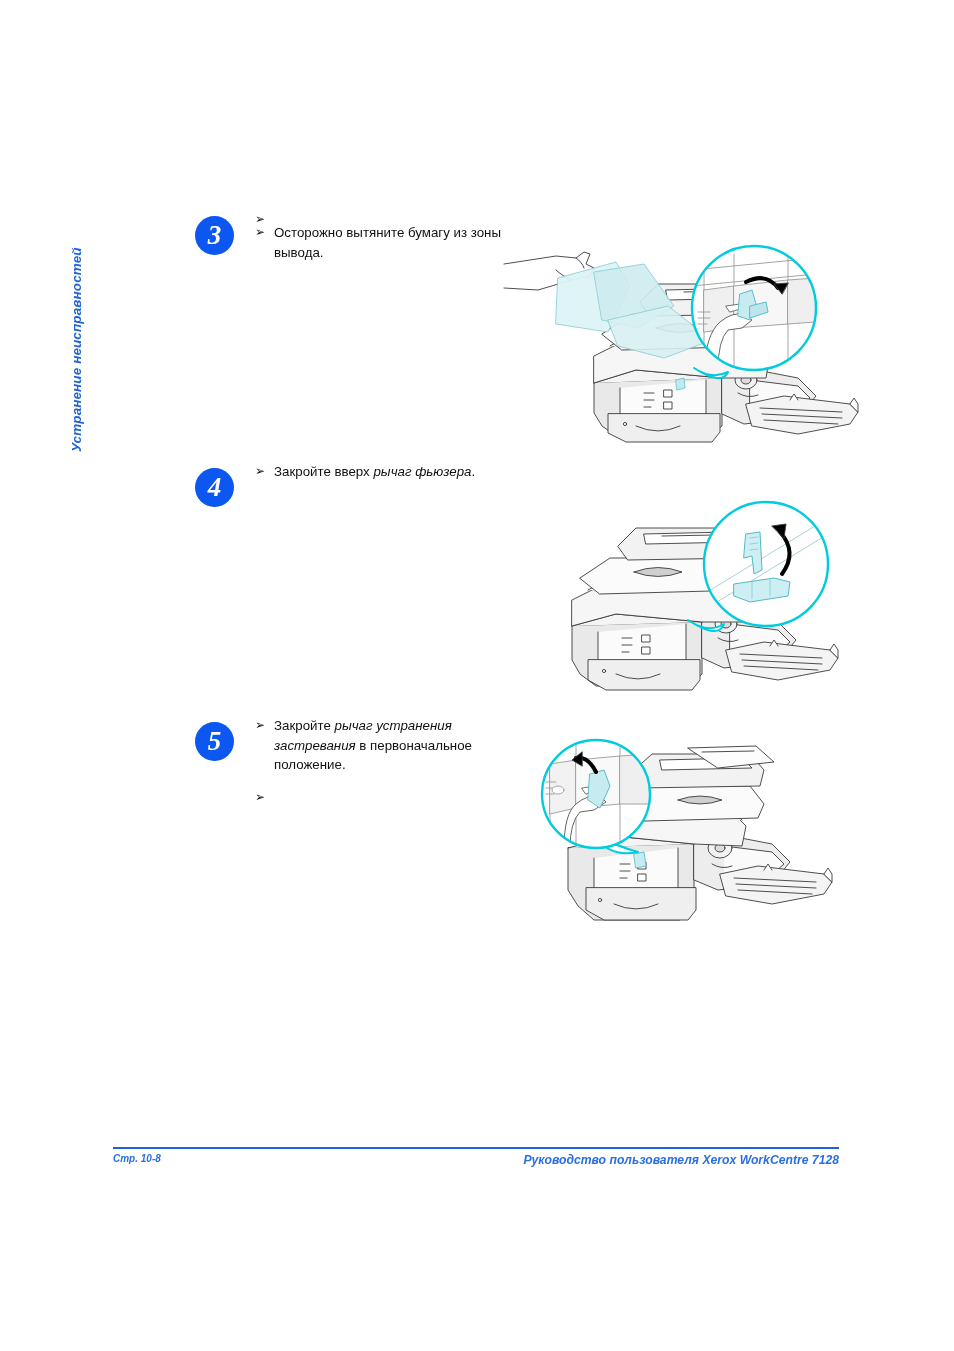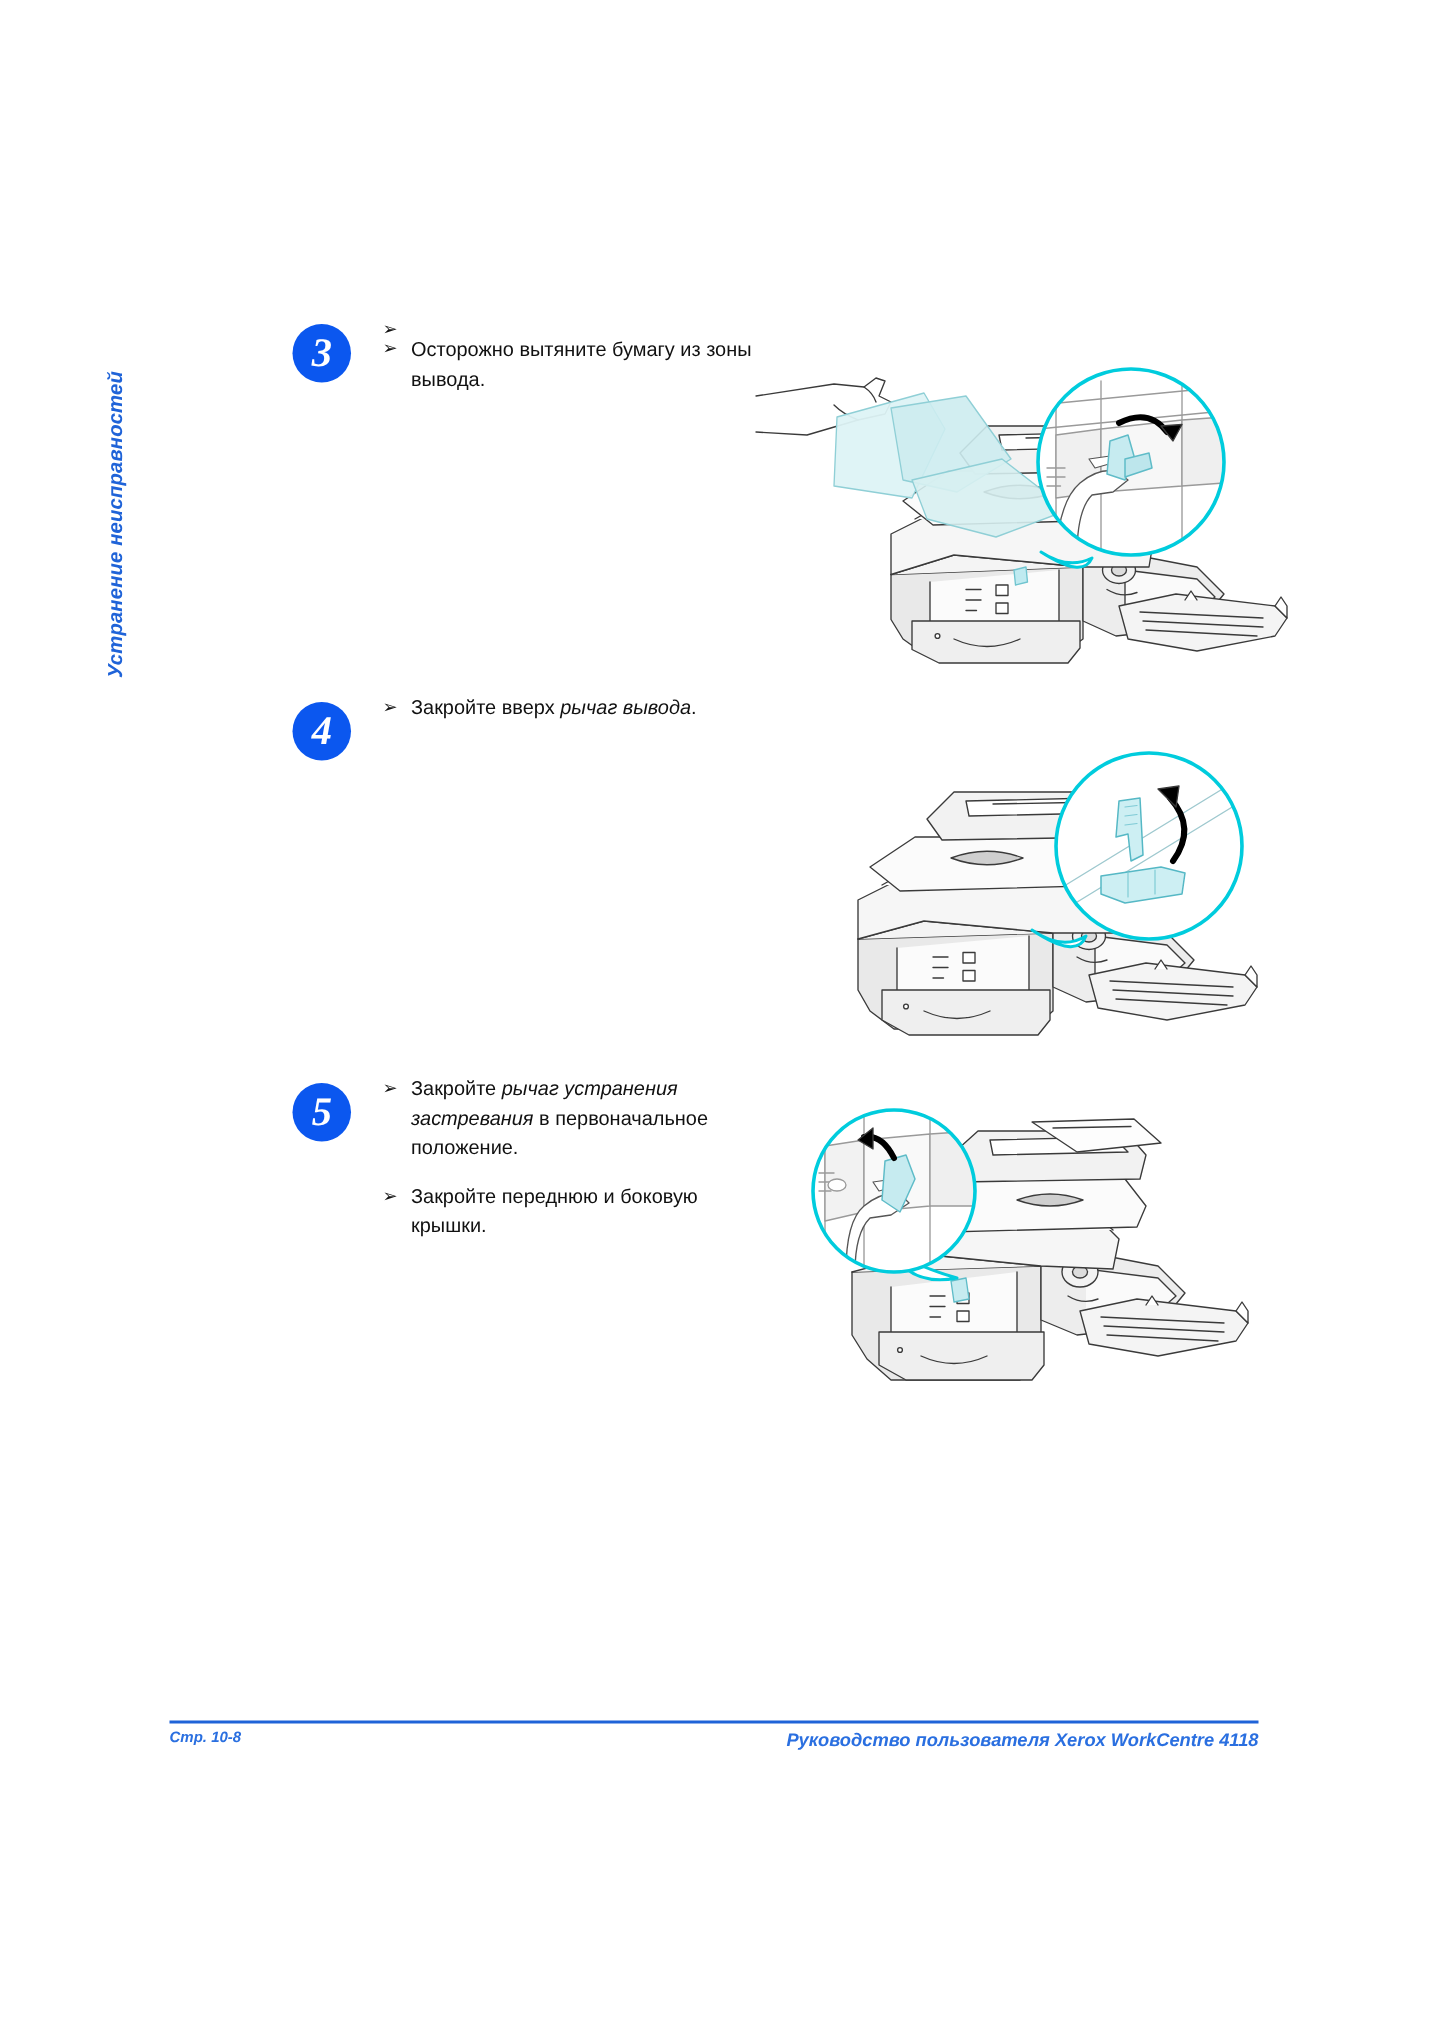--- a/index.html
+++ b/index.html
@@ -242,21 +242,21 @@
       </g>
     </svg>
   </div>
 
   <div class="step step-2">
     <div class="badge">4</div>
     <div class="textcol">
 
       <div class="bullet-item">
         <span class="bullet-mark">➢</span>
-        <span><span>Закройте вверх </span><span class="em">рычаг вывода</span><span>.</span></span>
+        <span><span>Закройте вверх </span><span class="em">рычаг фьюзера</span><span>.</span></span>
       </div>
 
     </div>
   </div>
 
   <div class="illus illus-2">
     <svg viewBox="0 0 334 234" xmlns="http://www.w3.org/2000/svg">
       <defs>
         <clipPath id="c2">
             <circle cx="228" cy="86" r="62"></circle>
@@ -320,21 +320,20 @@
     <div class="badge">5</div>
     <div class="textcol">
 
       <div class="bullet-item">
         <span class="bullet-mark">➢</span>
         <span><span>Закройте </span><span class="em">рычаг устранения застревания</span><span> в первоначальное положение.</span></span>
       </div>
 
       <div class="bullet-item">
         <span class="bullet-mark">➢</span>
-        <span><span>Закройте переднюю и боковую крышки.</span></span>
       </div>
 
     </div>
   </div>
 
   <div class="illus illus-3">
     <svg viewBox="0 0 344 222" xmlns="http://www.w3.org/2000/svg">
       <defs>
         <clipPath id="c3">
             <circle cx="68" cy="56" r="54"></circle>
@@ -395,15 +394,15 @@
           <path d="M68 34 q-8 -16 -20 -14" fill="none" stroke="#000000" stroke-width="4" stroke-linecap="round"></path>
           <path d="M54 14 l-10 8 l10 6 z" fill="#000000"></path>
         </g>
         <circle cx="68" cy="56" r="54" fill="none" stroke="#00ccdd" stroke-width="2.4"></circle>
       </g>
     </svg>
   </div>
 
   <div class="footer-rule"></div>
   <div class="footer-left">Стр. 10-8</div>
-  <div class="footer-right">Руководство пользователя Xerox WorkCentre 4118</div>
+  <div class="footer-right">Руководство пользователя Xerox WorkCentre 7128</div>
 
 </div>
 
 </body></html>

